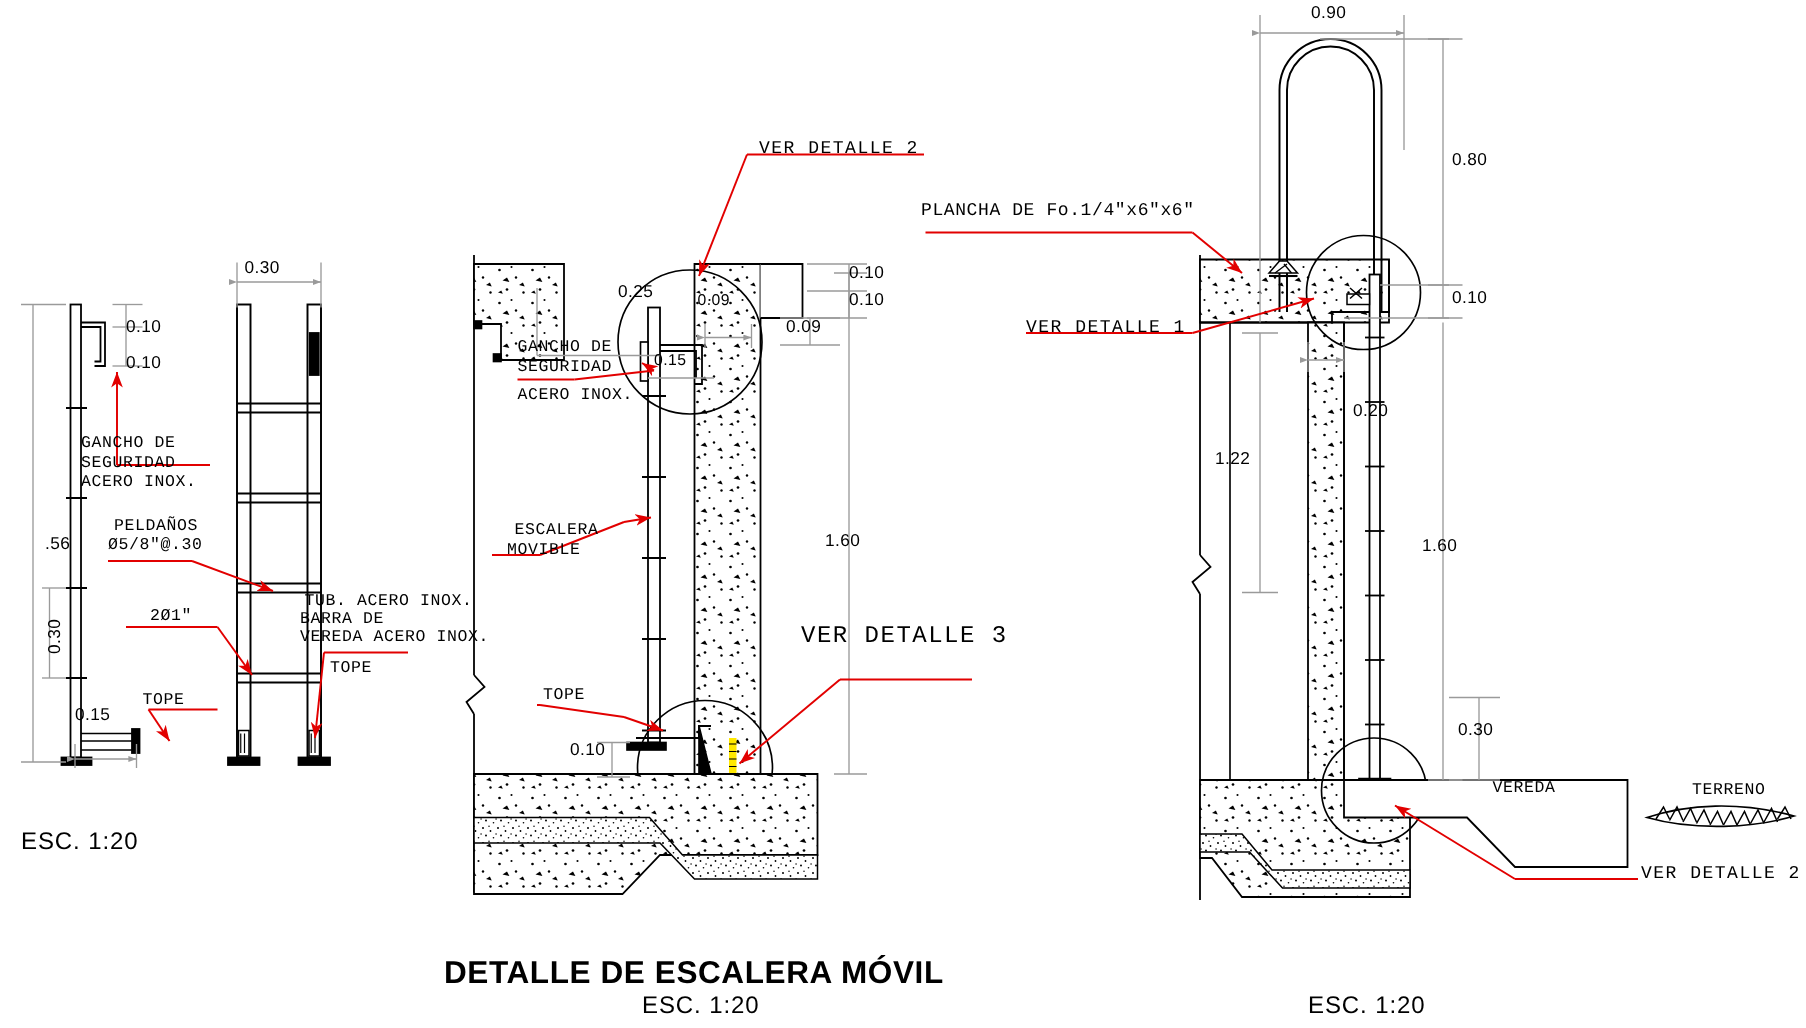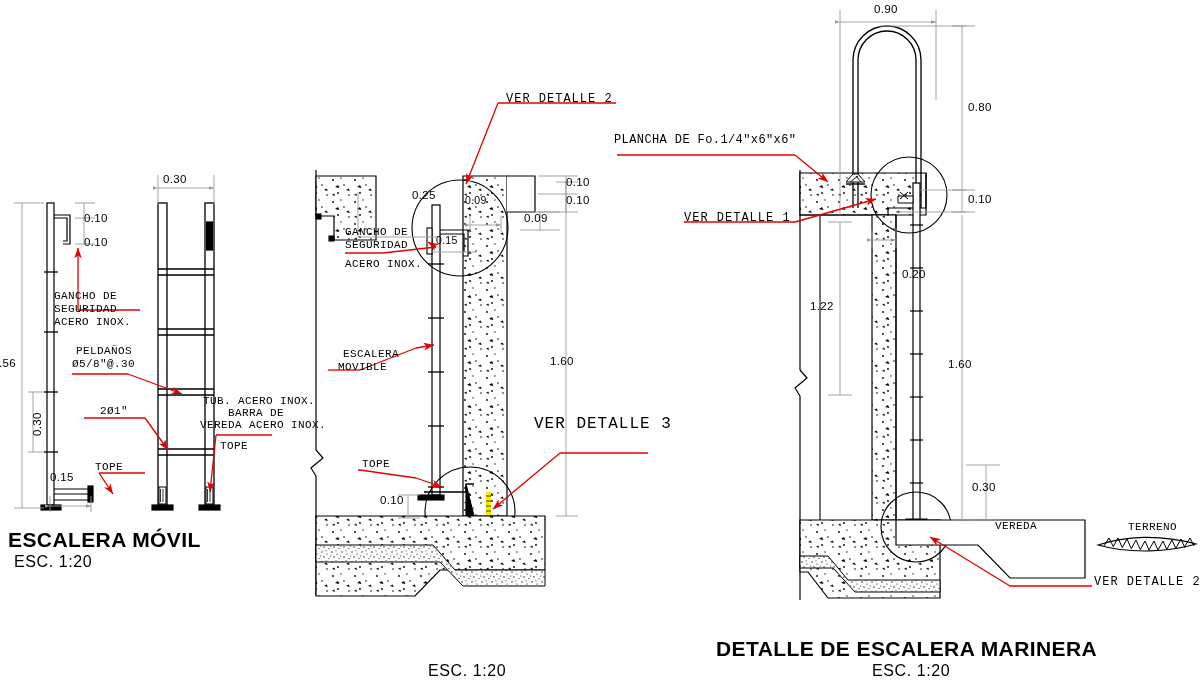--- a/index.html
+++ b/index.html
@@ -324,69 +324,68 @@
     <path d="M795,222 L876,199" marker-end="url(#ar)"></path>
     <path d="M795,222 L684,222"></path>
     <path d="M1010,586 L930,537" marker-end="url(#ar)"></path>
     <path d="M1010,586 L1092,586"></path>
   </g>
 </svg>
 
 <div class="dim" style="left:84px;top:212px;">0.10</div>
 <div class="dim" style="left:84px;top:236px;">0.10</div>
 <div class="dim" style="left:163px;top:173px;">0.30</div>
-<div class="dim" style="left:-1px;top:357px;">.56</div>
+<div class="dim" style="left:-1px;top:357px;padding-left:31px;">.56</div>
 <div class="dim vrt" style="left:31px;top:436px;">0.30</div>
 <div class="dim" style="left:50px;top:471px;">0.15</div>
 
 <div class="lbl" style="left:54px;top:290px;">GANCHO  DE</div>
 <div class="lbl" style="left:54px;top:303px;">SEGURIDAD</div>
 <div class="lbl" style="left:54px;top:316px;">ACERO INOX.</div>
 <div class="lbl" style="left:76px;top:345px;">PELDAÑOS</div>
 <div class="lbl" style="left:72px;top:358px;">Ø5/8"@.30</div>
 <div class="lbl" style="left:100px;top:405px;">2Ø1"</div>
 <div class="lbl" style="left:95px;top:461px;">TOPE</div>
 <div class="lbl" style="left:203px;top:395px;">TUB. ACERO INOX.</div>
-<div class="lbl" style="left:200px;top:407px;margin-left:28px;">BARRA DE</div>
+<div class="lbl" style="left:200px;top:407px;">BARRA DE</div>
 <div class="lbl" style="left:200px;top:419px;">VEREDA ACERO INOX.</div>
 <div class="lbl" style="left:220px;top:440px;">TOPE</div>
 
-<div class="ttl" style="left:8px;top:528px;">ESCALERA MÓVIL</div>
 <div class="sub" style="left:14px;top:553px;">ESC. 1:20</div>
 
 <div class="lbl" style="left:506px;top:93px;font-size:12px;letter-spacing:1px;">VER  DETALLE 2</div>
 <div class="dim" style="left:412px;top:189px;">0.25</div>
 <div class="dim" style="left:465px;top:194px;font-size:10.5px;">0.09</div>
 <div class="dim" style="left:436px;top:234px;font-size:10.5px;">0.15</div>
 <div class="dim" style="left:566px;top:176px;">0.10</div>
 <div class="dim" style="left:566px;top:194px;">0.10</div>
 <div class="dim" style="left:524px;top:212px;">0.09</div>
 <div class="dim" style="left:550px;top:355px;">1.60</div>
 <div class="dim" style="left:380px;top:494px;">0.10</div>
 
 <div class="lbl" style="left:345px;top:226px;">GANCHO DE</div>
 <div class="lbl" style="left:345px;top:239px;">SEGURIDAD</div>
 <div class="lbl" style="left:345px;top:258px;">ACERO INOX.</div>
 <div class="lbl" style="left:343px;top:348px;">ESCALERA</div>
 <div class="lbl" style="left:338px;top:361px;text-align:right;">MOVIBLE</div>
 <div class="lbl" style="left:362px;top:458px;">TOPE</div>
 <div class="lbl" style="left:534px;top:418px;font-size:16px;letter-spacing:1px;">VER  DETALLE 3</div>
 
+<div class="ttl" style="left:296px;top:637px;">DETALLE DE ESCALERA MÓVIL</div>
 <div class="sub" style="left:428px;top:662px;">ESC. 1:20</div>
 
 <div class="lbl" style="left:614px;top:134px;font-size:12px;">PLANCHA DE Fo.1/4"x6"x6"</div>
 <div class="lbl" style="left:684px;top:212px;font-size:12px;letter-spacing:1px;">VER  DETALLE 1</div>
 <div class="lbl" style="left:1094px;top:576px;font-size:12px;letter-spacing:1px;">VER  DETALLE 2</div>
 <div class="lbl" style="left:995px;top:520px;text-align:right;">VEREDA</div>
 <div class="lbl" style="left:1128px;top:521px;">TERRENO</div>
 
 <div class="dim" style="left:874px;top:3px;">0.90</div>
 <div class="dim" style="left:968px;top:101px;">0.80</div>
 <div class="dim" style="left:968px;top:193px;">0.10</div>
 <div class="dim" style="left:902px;top:268px;">0.20</div>
 <div class="dim" style="left:810px;top:300px;">1.22</div>
 <div class="dim" style="left:948px;top:358px;">1.60</div>
 <div class="dim" style="left:972px;top:481px;">0.30</div>
 
-<div class="ttl" style="left:716px;top:637px;">DETALLE DE ESCALERA MARINERA</div>
 <div class="sub" style="left:872px;top:662px;">ESC. 1:20</div>
 
 </div>
 
 </body></html>

